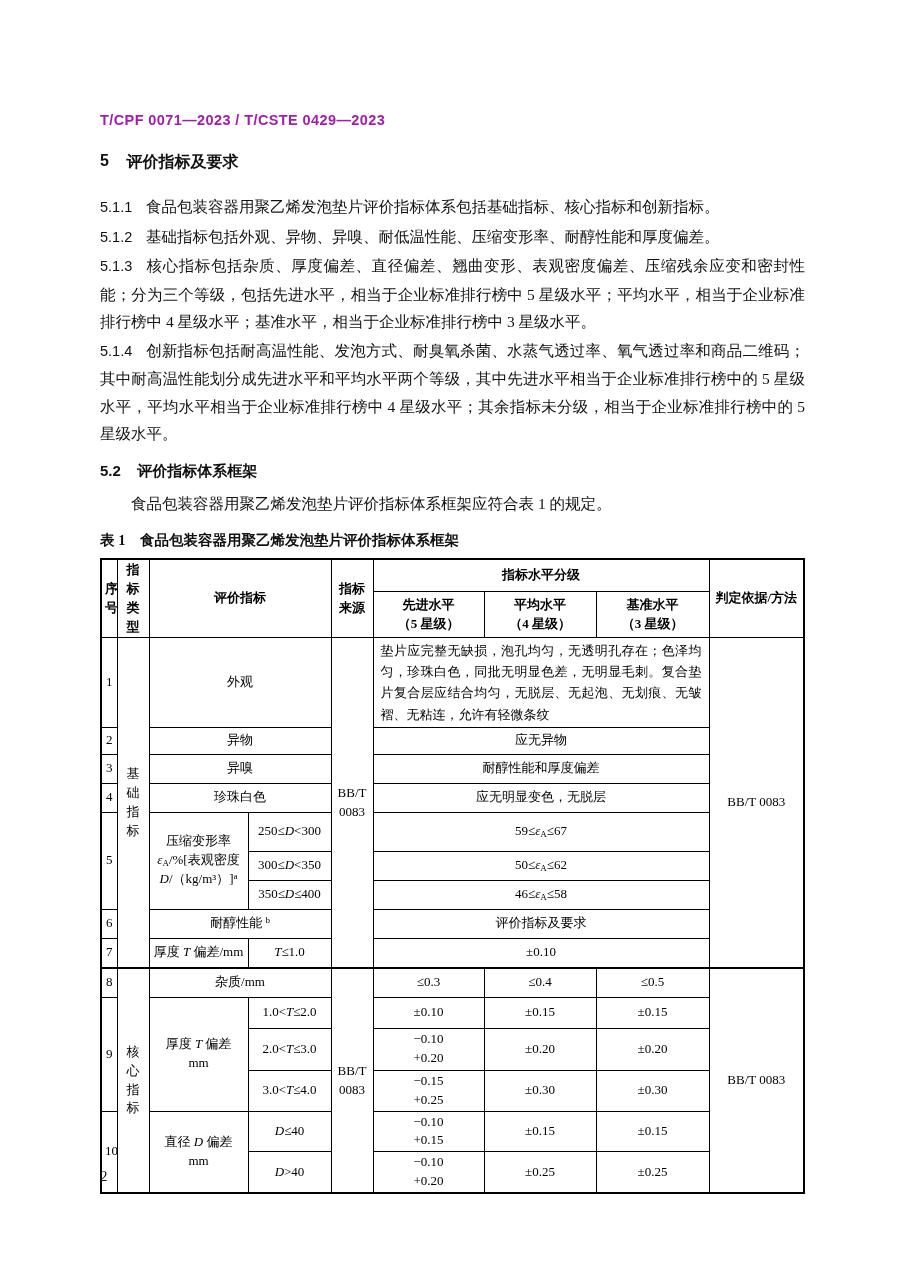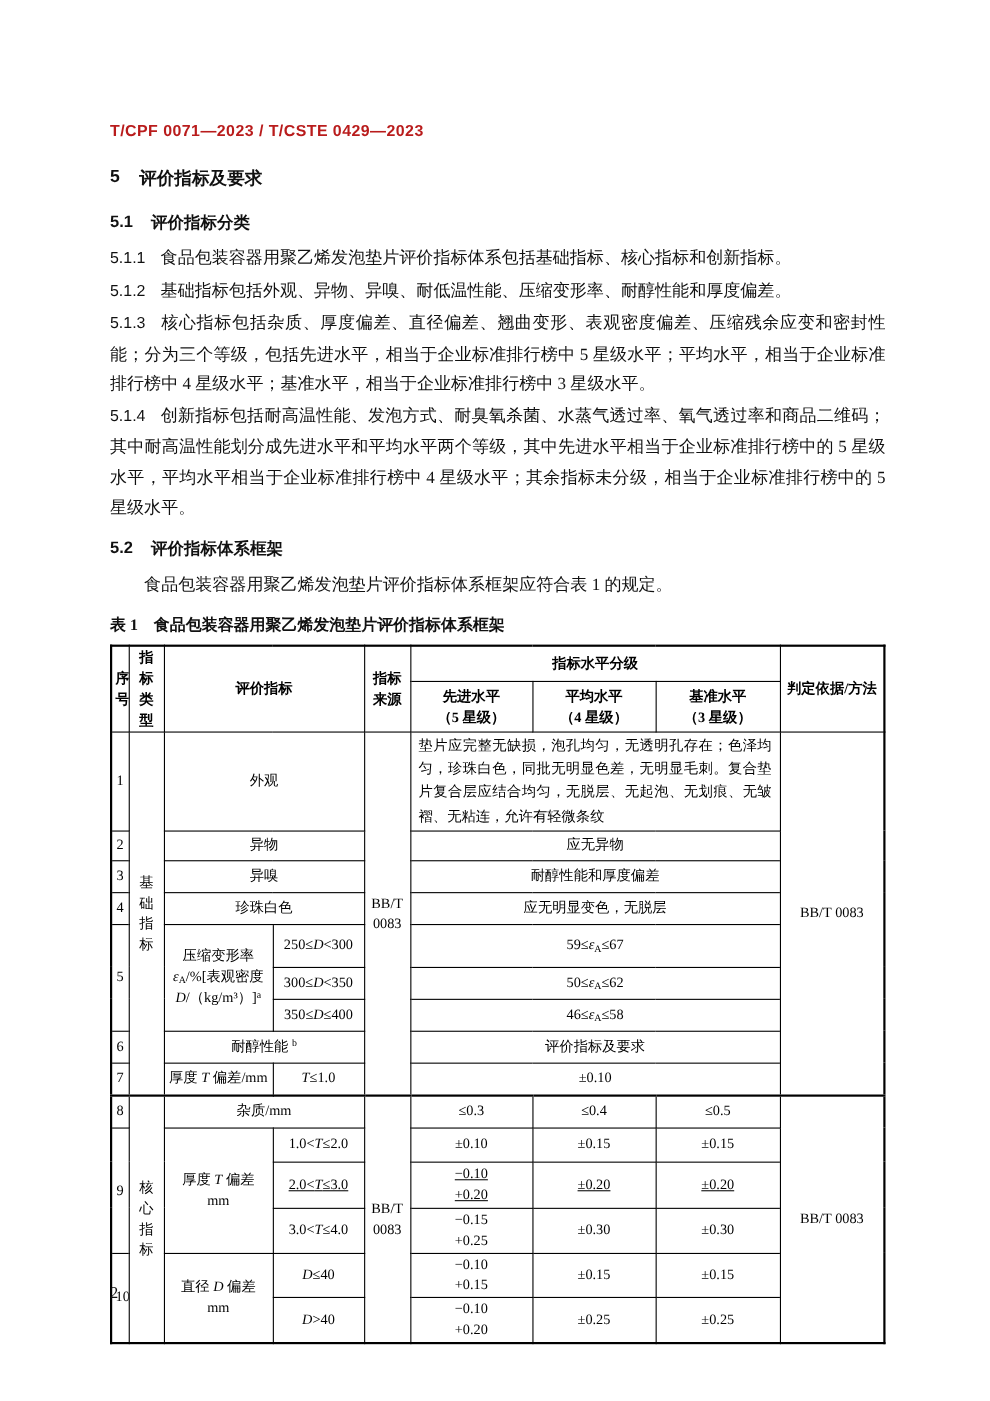--- a/index.html
+++ b/index.html
@@ -12,21 +12,21 @@
     color: #111;
     padding: 112px 95px 0 100px;
     font-family: "Liberation Serif", "DejaVu Serif", serif;
     overflow: hidden;
   }
   .doc-header {
     font-family: "Liberation Sans", "DejaVu Sans", sans-serif;
     font-weight: 700;
     font-size: 14.5px;
     letter-spacing: 0.4px;
-    color: #b91c1c;
+    color: #a21caf;
     margin: 0 0 24px 0;
   }
   .h-main {
     font-family: "Liberation Sans", "DejaVu Sans", sans-serif;
     font-weight: 700;
     font-size: 16px;
     margin: 0 0 20px 0;
     display: flex;
   }
   .h-sub {
@@ -80,21 +80,20 @@
     font-family: "Liberation Serif", "DejaVu Serif", serif;
     font-weight: 400;
     color: #000;
   }
   table.framework th { font-weight: 700; }
   table.framework tr.section-start td { border-top: 2px solid #000; }
   table.framework td.cell-justify {
     text-align: justify;
     padding: 2px 7px;
     line-height: 1.62;
-    font-family: Liberation Mono, monospace;
   }
   table.framework sub { font-size: 9px; vertical-align: -2px; }
   table.framework sup { font-size: 9px; vertical-align: 4px; }
   table.framework i { font-family: "Liberation Serif", "DejaVu Serif", serif; }
   .page-number {
     position: absolute;
     left: 100px; top: 1168px;
     font-size: 15px;
     font-family: "Liberation Serif", "DejaVu Serif", serif;
   }
@@ -104,24 +103,20 @@
 
 <div class="page">
 
   <div class="doc-header">T/CPF 0071—2023 / T/CSTE 0429—2023</div>
 
   <div class="h-main">
     <span class="hnum">5</span>
     <span>评价指标及要求</span>
   </div>
 
-  <div class="h-sub" style="margin-top:0;">
-    <span class="hnum">5.1</span>
-    <span>评价指标分类</span>
-  </div>
 
   <div id="clauses">
       <p class="clause"><span class="pnum">5.1.1</span><span>食品包装容器用聚乙烯发泡垫片评价指标体系包括基础指标、核心指标和创新指标。</span></p>
       <p class="clause"><span class="pnum">5.1.2</span><span>基础指标包括外观、异物、异嗅、耐低温性能、压缩变形率、耐醇性能和厚度偏差。</span></p>
       <p class="clause"><span class="pnum">5.1.3</span><span>核心指标包括杂质、厚度偏差、直径偏差、翘曲变形、表观密度偏差、压缩残余应变和密封性能；分为三个等级，包括先进水平，相当于企业标准排行榜中 5 星级水平；平均水平，相当于企业标准排行榜中 4 星级水平；基准水平，相当于企业标准排行榜中 3 星级水平。</span></p>
       <p class="clause"><span class="pnum">5.1.4</span><span>创新指标包括耐高温性能、发泡方式、耐臭氧杀菌、水蒸气透过率、氧气透过率和商品二维码；其中耐高温性能划分成先进水平和平均水平两个等级，其中先进水平相当于企业标准排行榜中的 5 星级水平，平均水平相当于企业标准排行榜中 4 星级水平；其余指标未分级，相当于企业标准排行榜中的 5 星级水平。</span></p>
     </div>
 
   <div class="h-sub">
     <span class="hnum">5.2</span>
@@ -219,21 +214,21 @@
           <td rowspan="6">BB/T 0083</td>
         </tr>
         <tr style="height: 31px;">
           <td rowspan="3">9</td>
           <td rowspan="3">厚度 <i>T</i> 偏差<br>mm</td>
           <td>1.0&lt;<i>T</i>≤2.0</td>
           <td>±0.10</td>
           <td>±0.15</td>
           <td>±0.15</td>
         </tr>
-        <tr style="height: 42px; text-decoration: underline;">
+        <tr style="height: 42px;">
           <td>2.0&lt;<i>T</i>≤3.0</td>
           <td>−0.10<br>+0.20</td>
           <td>±0.20</td>
           <td>±0.20</td>
         </tr>
         <tr style="height: 41px;">
           <td>3.0&lt;<i>T</i>≤4.0</td>
           <td>−0.15<br>+0.25</td>
           <td>±0.30</td>
           <td>±0.30</td>

